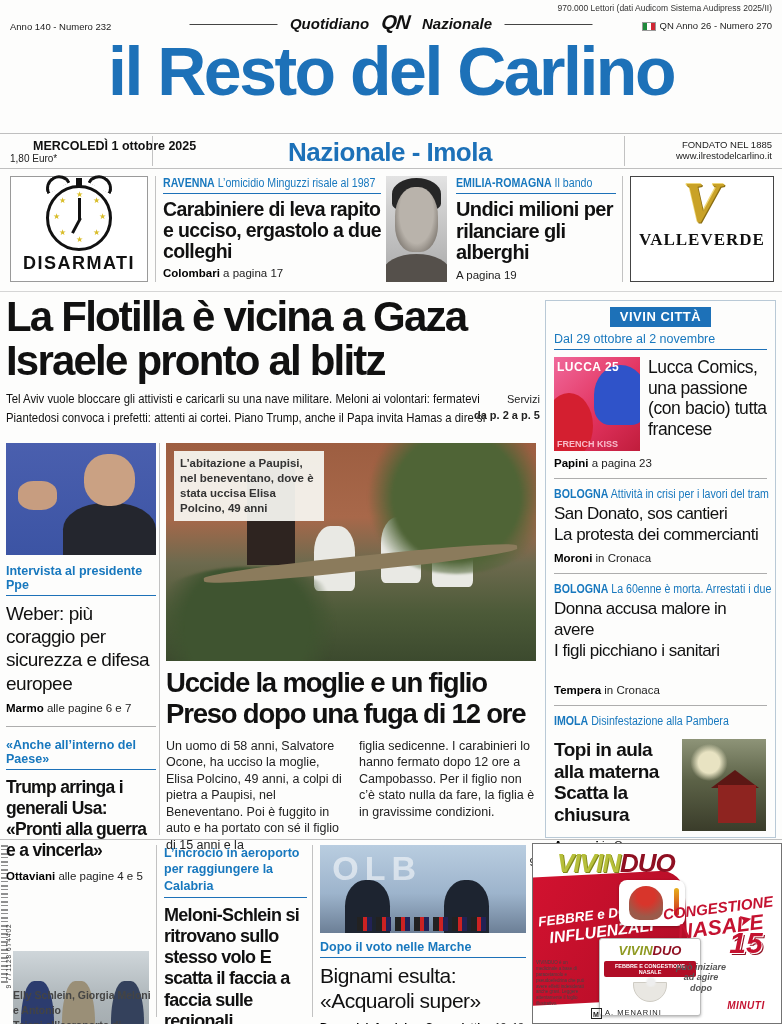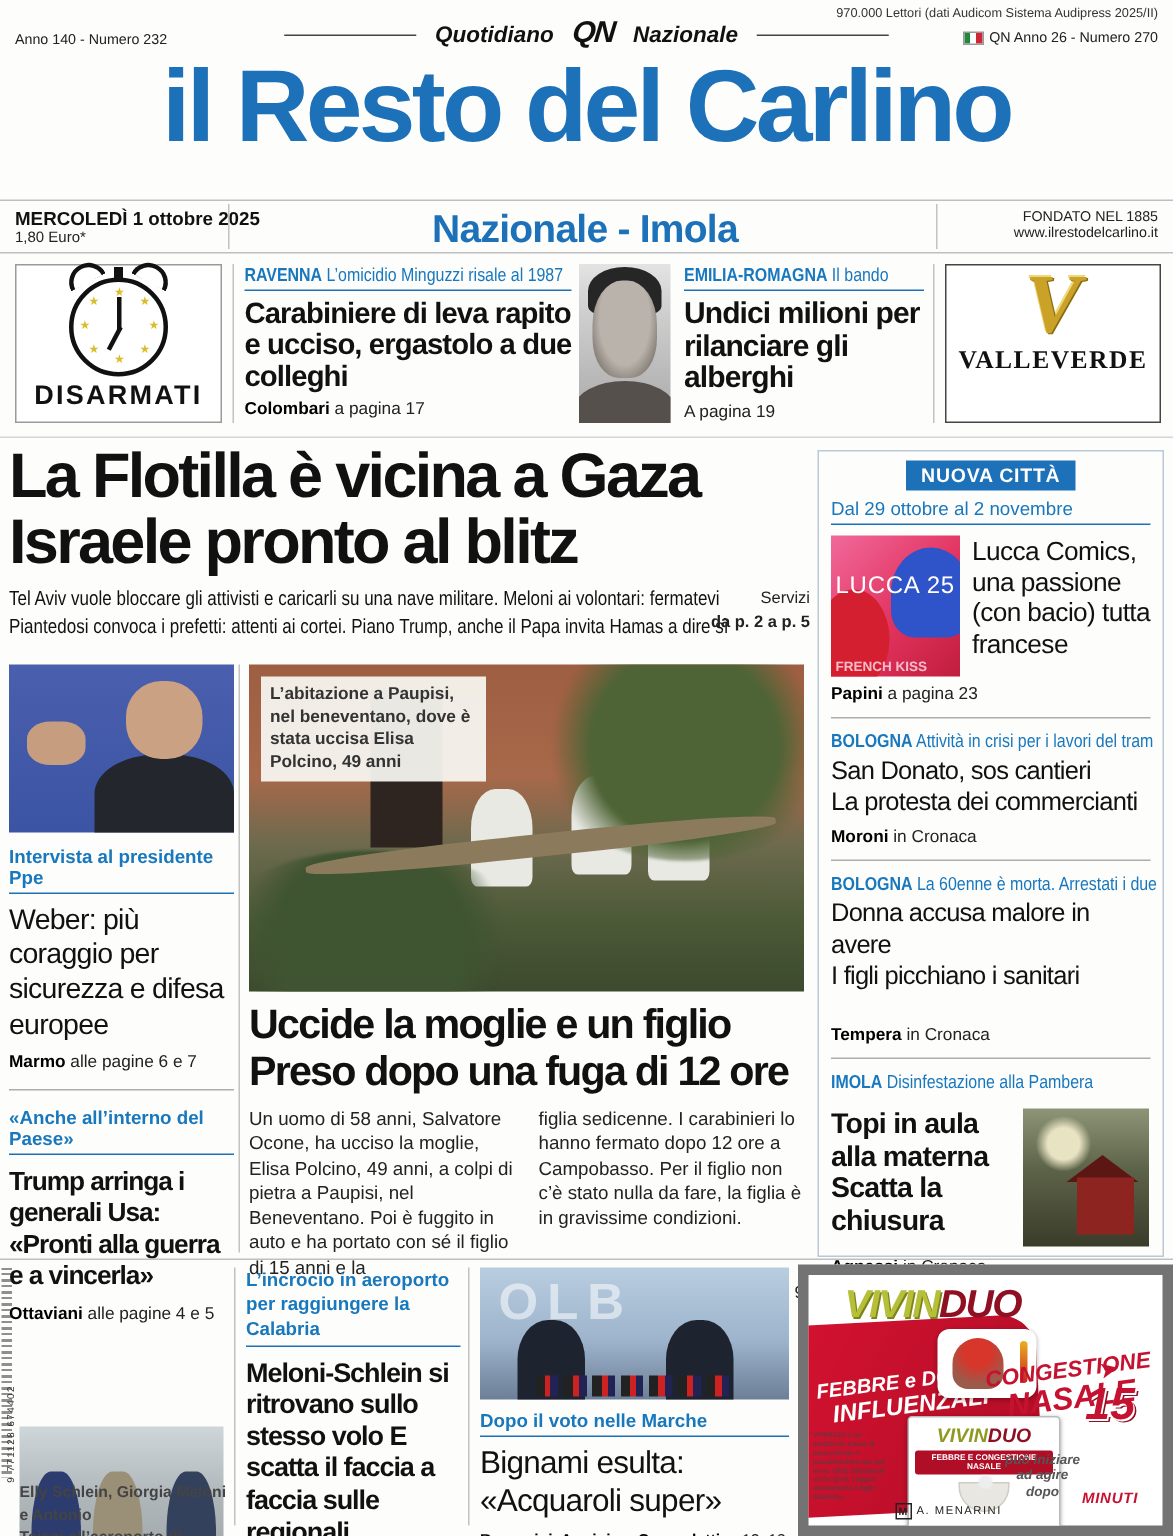--- a/index.html
+++ b/index.html
@@ -37,21 +37,21 @@
   .ph-crime .leaf2 { left:-8%; bottom:-12%; width:60%; height:55%; background:radial-gradient(circle,#3f5430 0 50%,transparent 70%); }
   .ph-crime .suit { position:absolute; width:11%; height:30%; border-radius:40% 40% 10% 10%; background:#e9e9e4; top:38%; }
   .ph-crime .branch { position:absolute; left:10%; top:52%; width:85%; height:7%; border-radius:40%; background:#8b7b5c; transform:rotate(-6deg); }
   .ph-weber { background:linear-gradient(180deg,#4a5fae 0%,#3c54a4 100%); }
   .ph-weber .face { position:absolute; left:52%; top:10%; width:34%; height:46%; border-radius:46%; background:#caa183; }
   .ph-weber .suit { position:absolute; left:38%; bottom:-6%; width:62%; height:52%; border-radius:45% 45% 0 0; background:#24262e; }
   .ph-weber .hand { position:absolute; left:8%; top:34%; width:26%; height:26%; border-radius:40%; background:#c79d80; }
   .ph-lucca { background:linear-gradient(135deg,#f0699b 0%,#e2335f 55%,#c01d3c 100%); }
   .ph-lucca .helm { position:absolute; right:-8%; top:8%; width:62%; height:64%; border-radius:50% 50% 30% 30%; background:#2f53c9; }
   .ph-lucca .fig { position:absolute; left:-10%; bottom:-8%; width:55%; height:70%; border-radius:50%; background:#d41f30; }
-  .ph-lucca .t1 { position:absolute; left:3px; top:3px; font-size:16px; font-weight:normal; color:#fff; letter-spacing:0.5px;margin-top:22px; }
+  .ph-lucca .t1 { position:absolute; left:3px; top:3px; font-size:12px; font-weight:bold; color:#fff; letter-spacing:0.5px; }
   .ph-lucca .t2 { position:absolute; left:3px; bottom:2px; font-size:9px; font-weight:bold; color:#ffd7e2; opacity:0.85; }
   .ph-imola { background:linear-gradient(180deg,#8e9478 0%,#5c6247 45%,#3a3c2a 100%); }
   .ph-imola .hut { position:absolute; right:12%; bottom:8%; width:45%; height:42%; background:#8e2420; }
   .ph-imola .roof { position:absolute; right:8%; bottom:46%; width:55%; height:0; border-left:24px solid transparent; border-right:24px solid transparent; border-bottom:18px solid #5c1714; }
   .ph-imola .glow { position:absolute; left:10%; top:6%; width:45%; height:40%; border-radius:50%; background:radial-gradient(circle,#e8e3c2 0 40%,transparent 70%); }
   .ph-airport { background:linear-gradient(180deg,#cfd6da 0%,#aeb6ba 35%,#8f9597 100%); }
   .ph-airport .p1,.ph-airport .p2,.ph-airport .p3 { position:absolute; bottom:4%; width:24%; height:74%; border-radius:40% 40% 8% 8%; }
   .ph-airport .p1 { left:6%; background:#2c3c6e; }
   .ph-airport .p2 { left:36%; background:#9a8f77; }
   .ph-airport .p3 { right:4%; background:#34415c; }
@@ -74,21 +74,21 @@
   .clock .star { position:absolute; font-size:8px; color:#d9bd2a; }
   .stamp-label { font-size:18px; font-weight:bold; letter-spacing:1.5px; }
   
   .vv-box { border:1px solid #444; background:#fff; text-align:center; }
   .vv-v { font-family:"Liberation Serif", serif; font-size:56px; font-weight:bold; font-style:italic; line-height:0.95;
     color:#c9a227; text-shadow:1px 1px 0 #8a6d12, -1px -1px 0 #f0d87a; }
   .vv-name { font-family:"Liberation Serif", serif; font-size:17px; font-weight:bold; letter-spacing:1px; color:#111; }
   
   .rail-badge { display:inline-block; background:#1d71b8; color:#fff; font-weight:bold; font-size:13px; padding:2px 10px 3px; letter-spacing:0.5px; }
   
-  .ad { border:7px solid #737373; background:#fff; overflow:hidden; }
+  .ad { border:1px solid #737373; background:#fff; overflow:hidden; }
   .ad .red { position:absolute; left:-14px; top:30px; width:168px; height:128px; background:linear-gradient(120deg,#d41230 0%,#b00d26 100%); border-radius:0 24px 24px 0; transform:rotate(-3deg); }
   .ad .brand { position:absolute; top:4px; left:24px; font-size:26px; font-weight:bold; font-style:italic; letter-spacing:-1px; }
   .ad .brand .pre { color:#b6bf3a; text-shadow:1px 1px 0 #7e8518; }
   .ad .brand .post { color:#8f1022; }
   .ad .feb { position:absolute; left:6px; top:64px; transform:rotate(-7deg); color:#fff; font-weight:bold; font-style:italic; font-size:13.5px; line-height:1.1; text-align:center; }
   .ad .headbox { position:absolute; left:86px; top:36px; width:66px; height:46px; background:#fff; border-radius:8px; box-shadow:0 1px 3px rgba(0,0,0,0.3); }
   .ad .headbox .blob { position:absolute; left:10px; top:6px; width:34px; height:34px; border-radius:50% 50% 30% 30%; background:radial-gradient(circle at 50% 30%,#d8352b 0 30%,#9c5a4a 70%); }
   .ad .headbox .thermo { position:absolute; right:6px; top:8px; width:5px; height:28px; background:linear-gradient(180deg,#e8b11c 0%,#c22 100%); border-radius:3px; }
   .ad .cong { position:absolute; right:6px; top:56px; transform:rotate(-7deg); color:#c41230; font-weight:bold; font-style:italic; font-size:15px; line-height:1.05; text-align:center; }
   .ad .pack { position:absolute; left:66px; top:94px; width:102px; height:78px; background:#fff; border:1px solid #bbb; border-radius:3px; box-shadow:0 1px 3px rgba(0,0,0,0.3); }
@@ -135,21 +135,21 @@
 
   <div class="abs" style="top:20px; right:10px; font-size:9.5px; color:#222;">
     <span class="flag"></span><span>QN Anno 26 - Numero 270</span>
   </div>
 
   <div class="abs masthead">il Resto del Carlino</div>
 
   <div class="hrule" style="top:133px;"></div>
 
   <div class="abs" style="top:139px; left:10px;">
-    <div style="font-size:12.5px; font-weight:bold; white-space:nowrap;">MERCOLEDÌ 1 ottobre 2025</div>
+    <div style="font-size:12.5px; font-weight:bold; white-space:nowrap;margin-left:23px;">MERCOLEDÌ 1 ottobre 2025</div>
     <div style="font-size:10px; color:#222;">1,80 Euro*</div>
   </div>
   <div class="vsep" style="left:152px; top:136px; height:30px;"></div>
   <div class="abs" style="top:137px; left:160px; width:460px; text-align:center; font-size:26px; font-weight:bold; letter-spacing:-0.5px;">
     <span class="blue">Nazionale - Imola</span>
   </div>
   <div class="vsep" style="left:624px; top:136px; height:30px;"></div>
   <div class="abs" style="top:139px; right:10px; text-align:right; font-size:9.5px; color:#222;">
     <div>FONDATO NEL 1885</div>
     <div>www.ilrestodelcarlino.it</div>
@@ -211,21 +211,21 @@
       <div style="font-size:13.5px; color:#111; line-height:1.35;"><span class="fitx" style="transform:scaleX(0.84);">Tel Aviv vuole bloccare gli attivisti e caricarli su una nave militare. Meloni ai volontari: fermatevi</span></div>
       <div style="font-size:13.5px; color:#111; line-height:1.35;"><span class="fitx" style="transform:scaleX(0.84);">Piantedosi convoca i prefetti: attenti ai cortei. Piano Trump, anche il Papa invita Hamas a dire sì</span></div>
       <div style="position:absolute; right:0; top:2px; text-align:right; font-size:11px; color:#222; line-height:1.4;">
         <div>Servizi</div>
         <div style="font-weight:bold;">da p. 2 a p. 5</div>
       </div>
     </div>
   </div>
 
   <div class="abs" style="left:545px; top:300px; width:231px; height:538px; border:1px solid #b9c9d6; padding:6px 8px;">
-    <div style="text-align:center;"><span class="rail-badge">NUOVA CITTÀ</span></div>
+    <div style="text-align:center;"><span class="rail-badge">VIVIN CITTÀ</span></div>
 
     <div class="kicker-plain" style="margin-top:5px; font-weight:normal;"><span style="font-weight:normal;">Dal 29 ottobre al 2 novembre</span></div>
     <div style="display:flex; gap:8px; margin-top:7px;">
       <div class="photo ph-lucca" style="width:86px; height:94px; flex:none;">
         <div class="fig"></div>
           <div class="helm"></div>
         <span class="t1">LUCCA 25</span>
         <span class="t2">FRENCH KISS</span>
       </div>
       <div style="font-size:17.5px; line-height:1.18; letter-spacing:-0.4px; color:#111;">Lucca Comics, una passione (con bacio) tutta francese</div>

